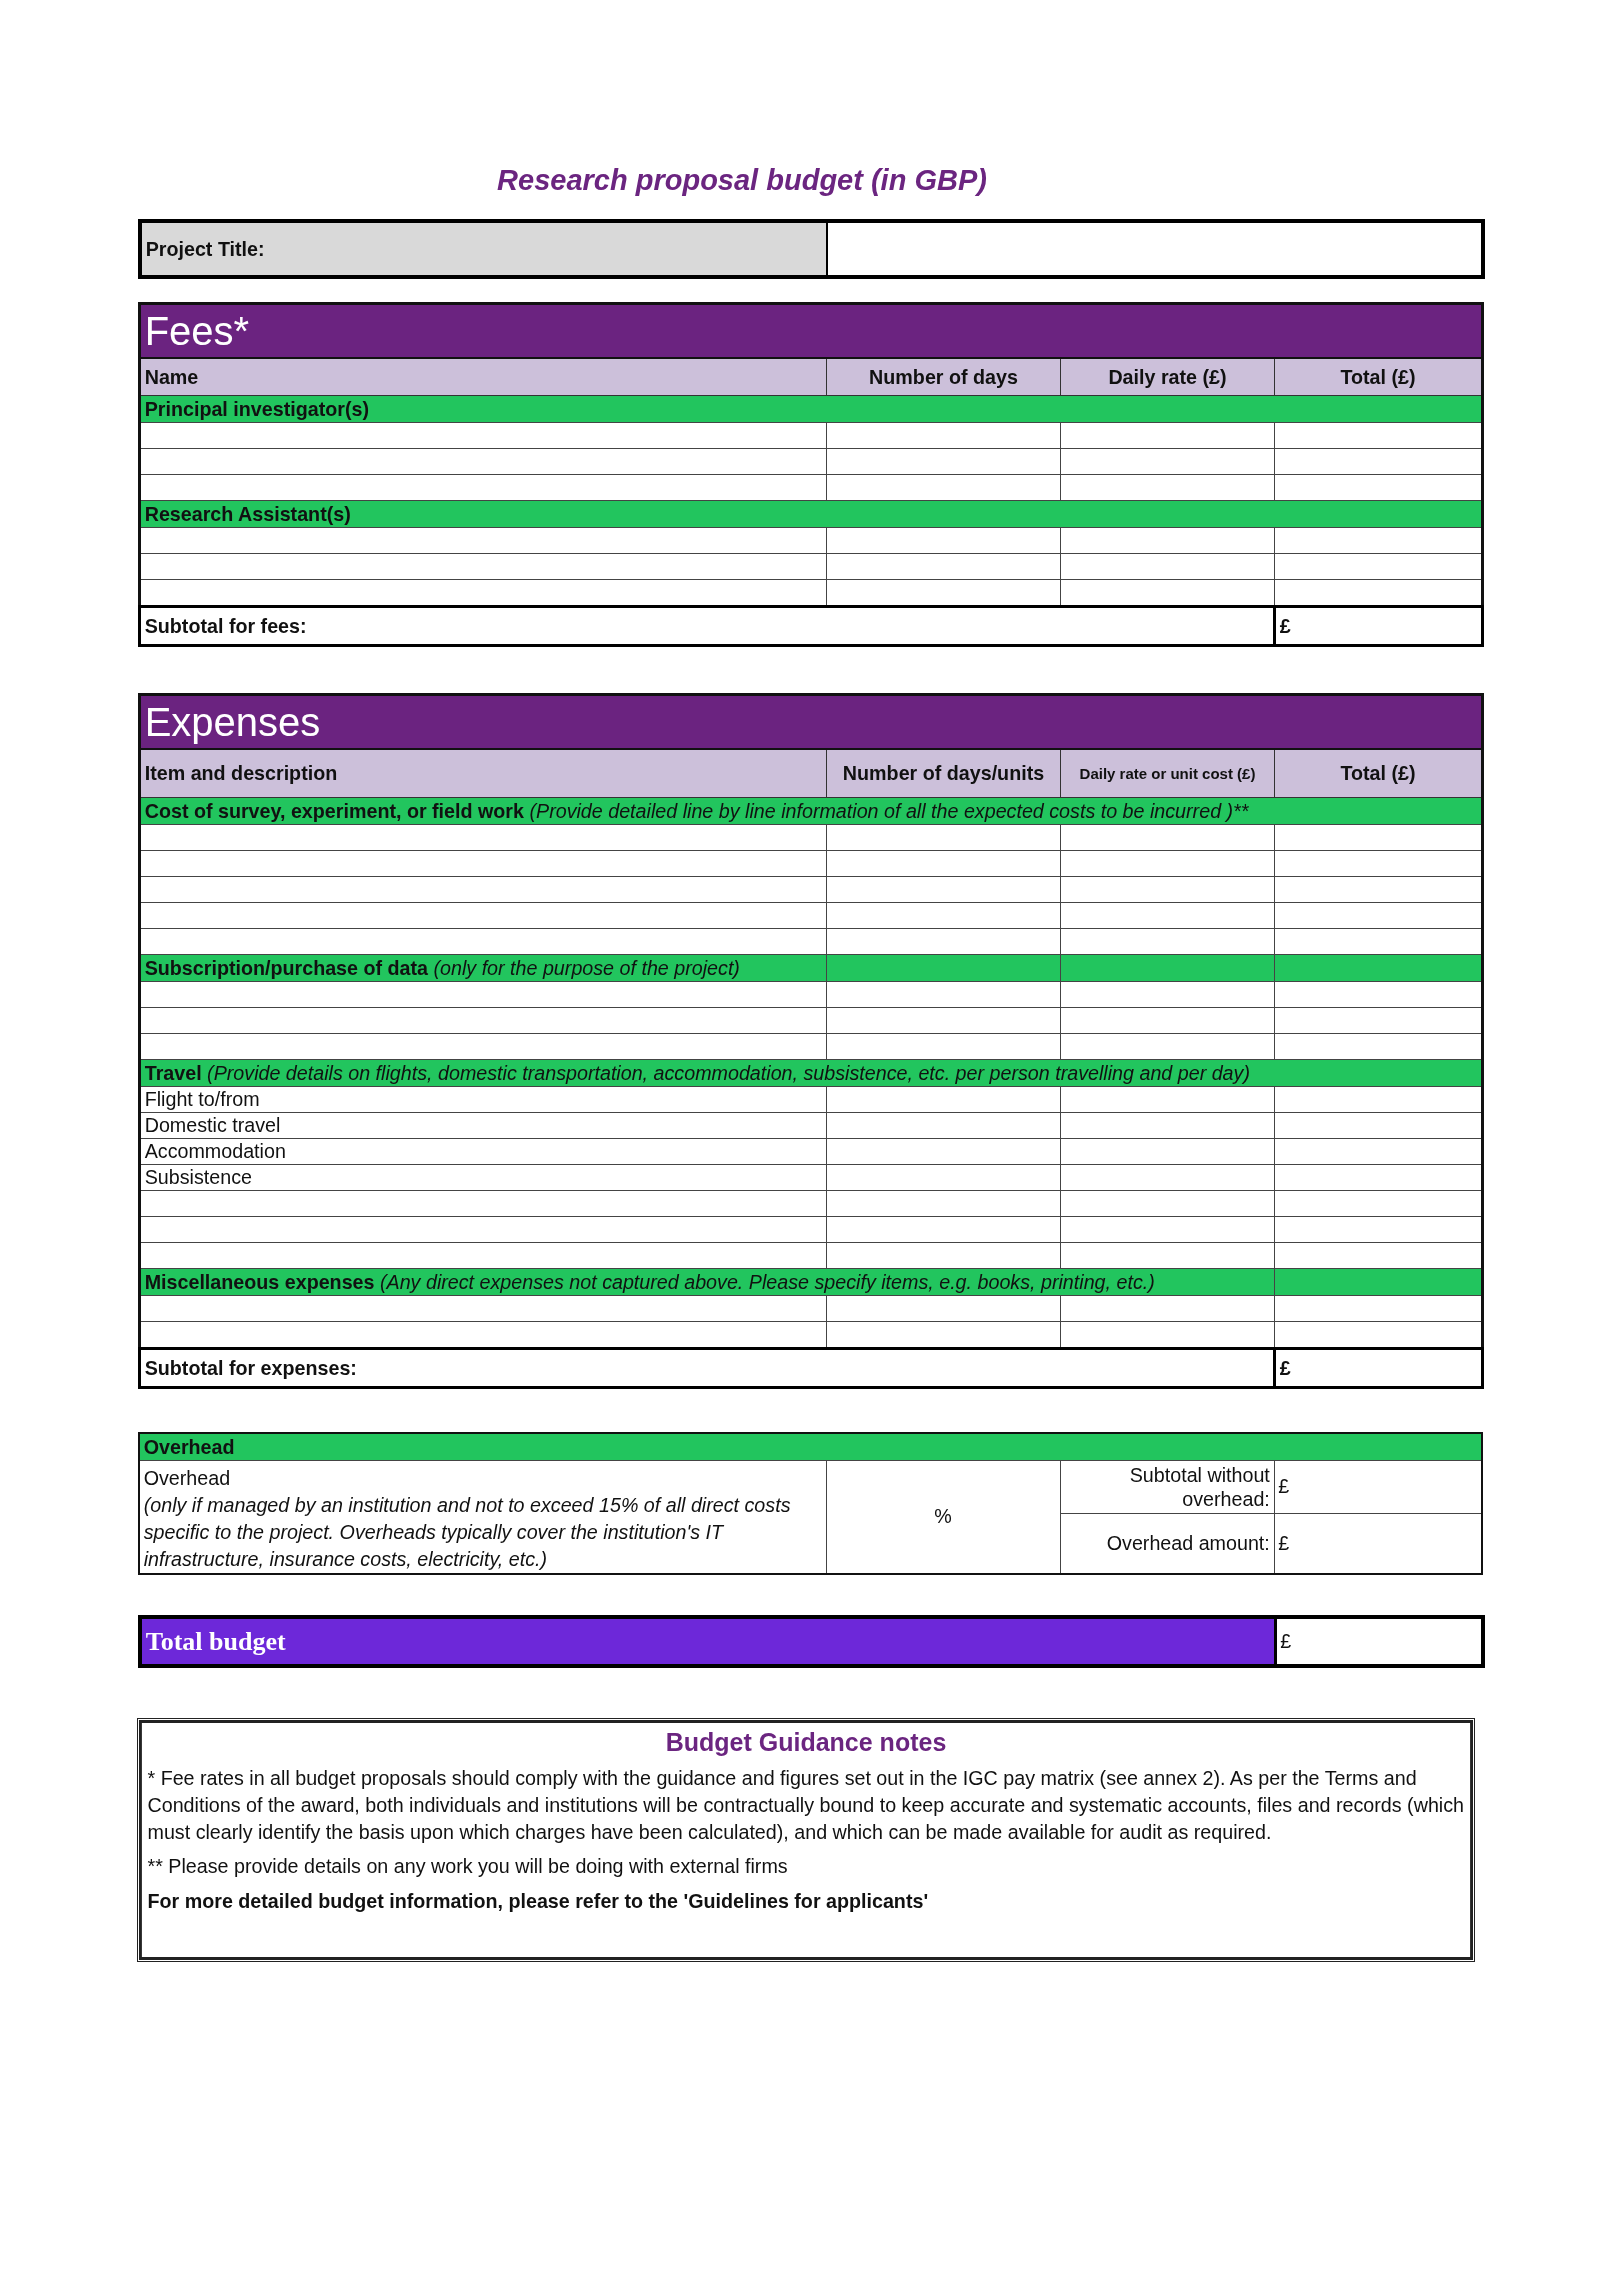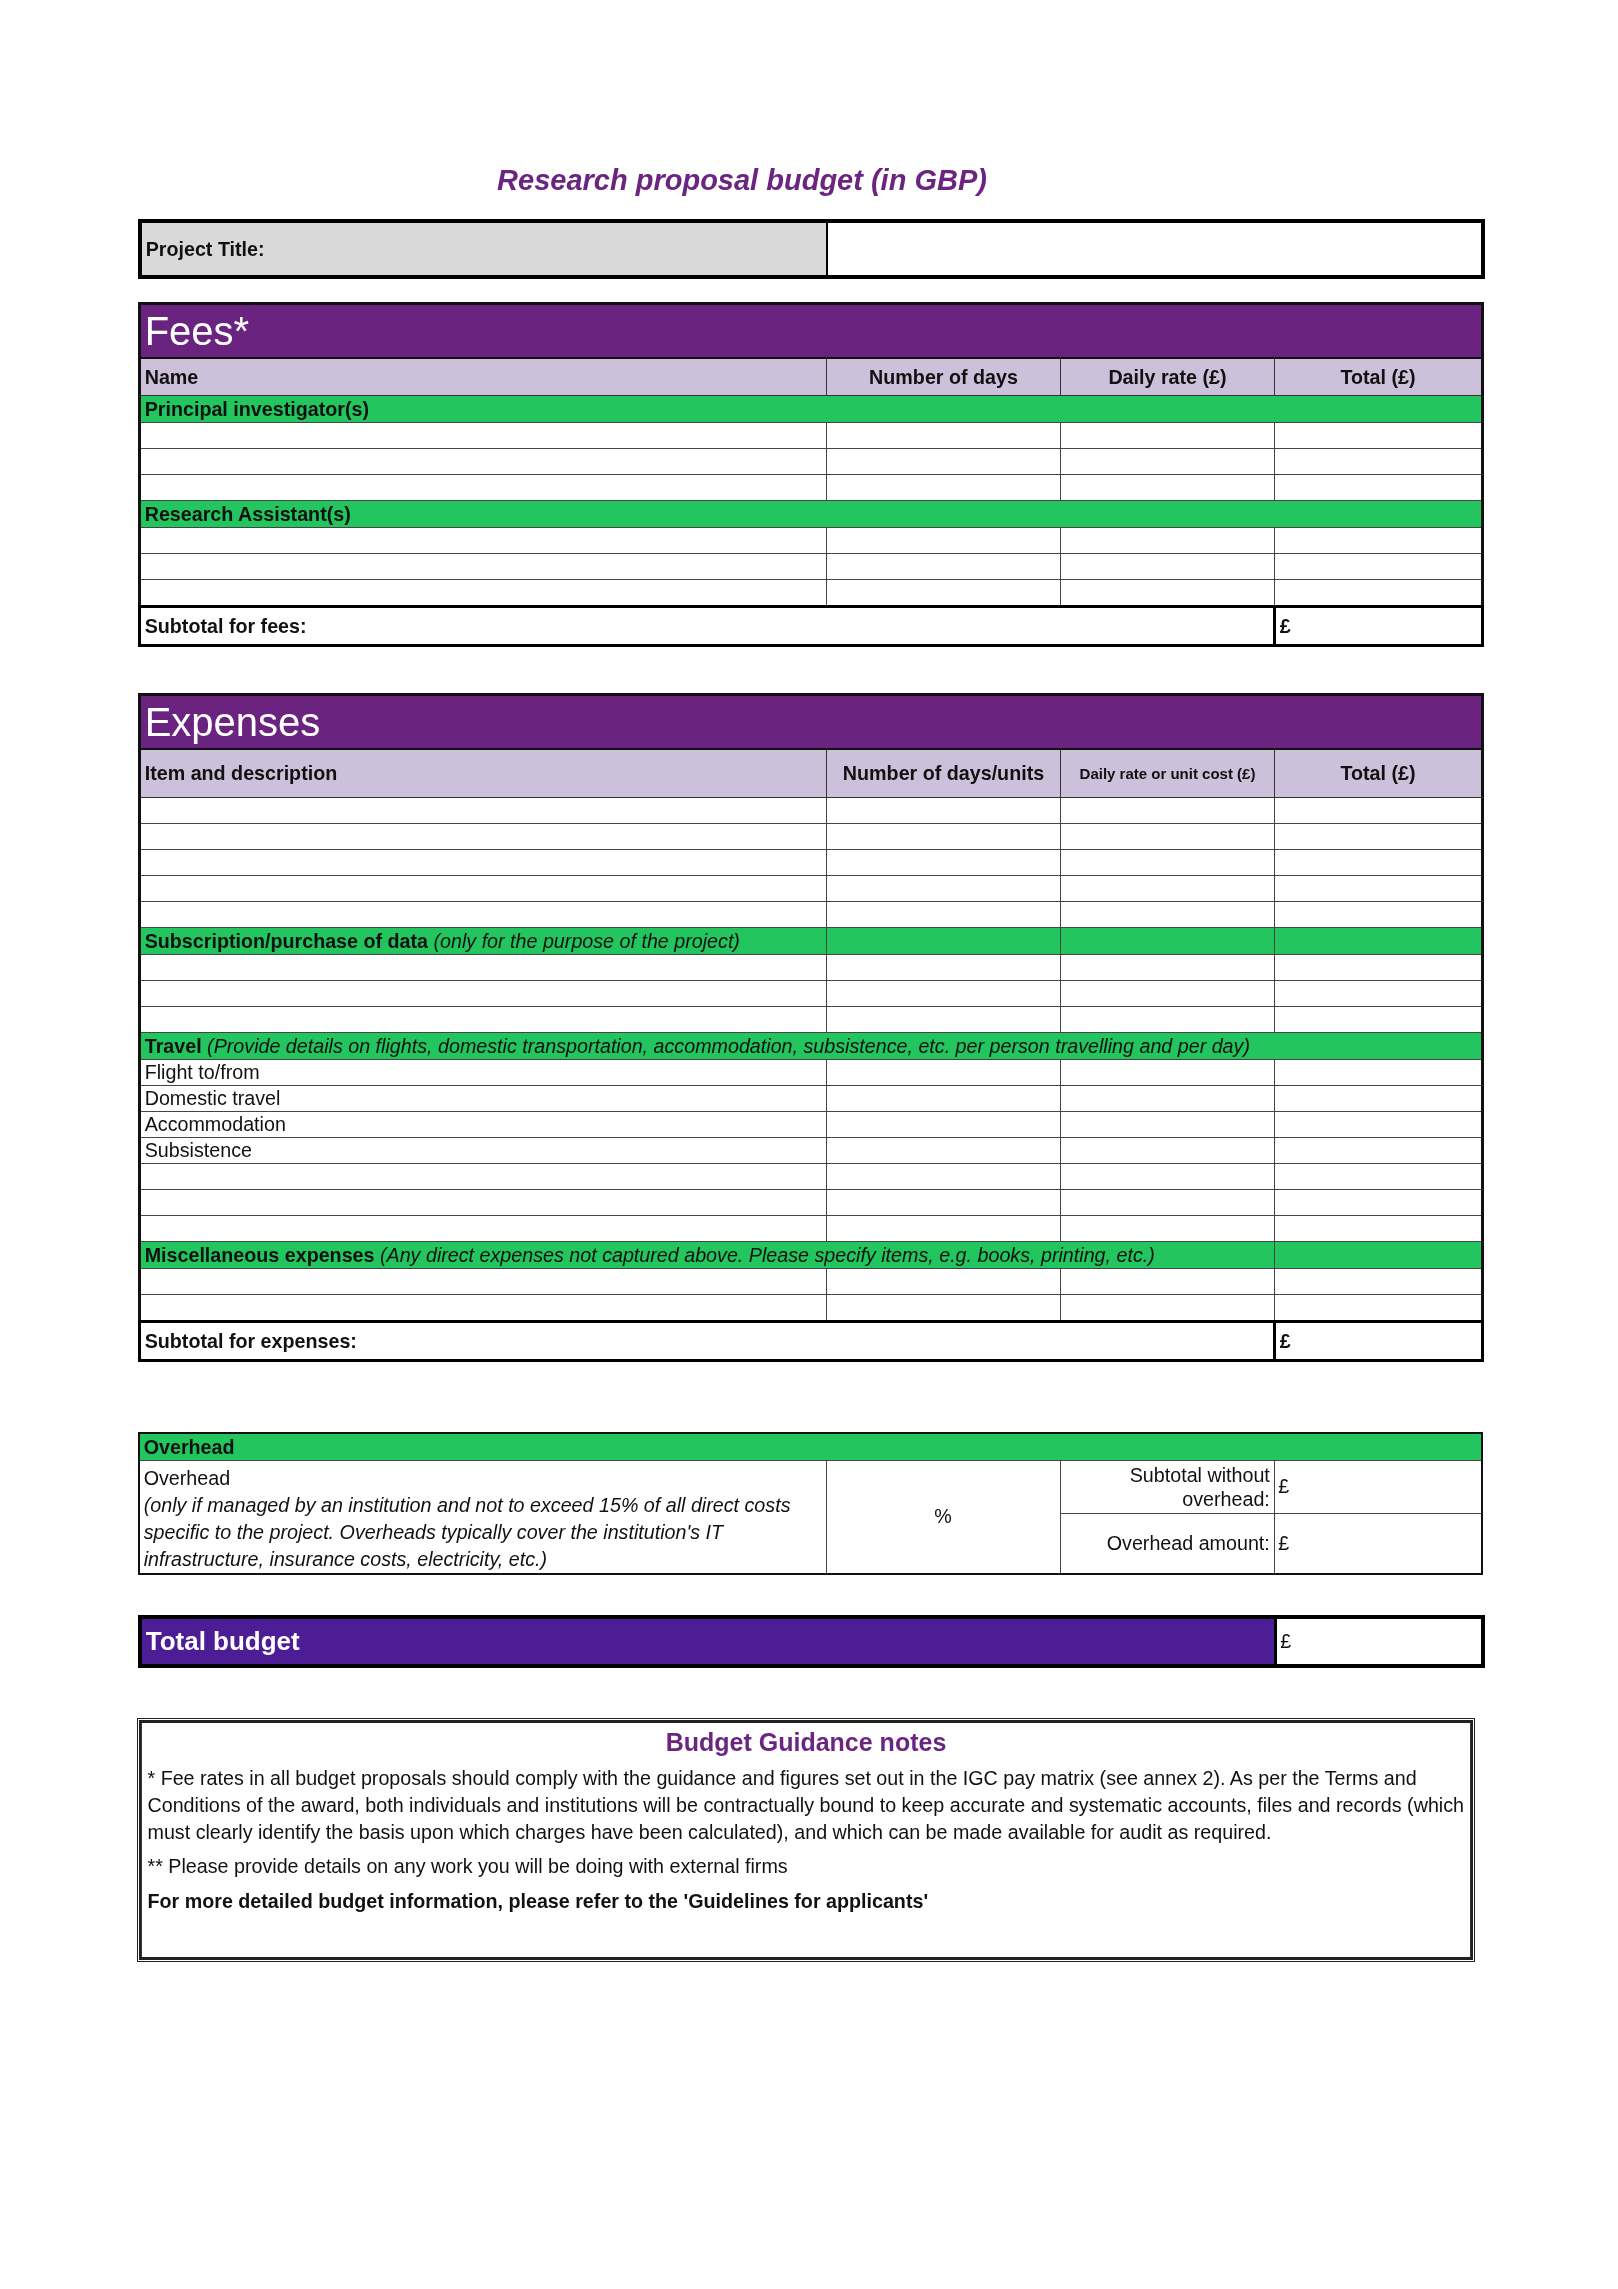--- a/index.html
+++ b/index.html
@@ -25,21 +25,21 @@
   .twolines { white-space: normal; line-height: 23.4px; font-size: 15px; }
 
   #fees { top: 302px; }
   #expenses { top: 693px; }
   #overhead { top: 1432px; }
   .oh-note { white-space: normal; line-height: 27px; vertical-align: top; font-size: 19.7px; padding-top: 3.7px; }
   .oh-note i { font-style: italic; }
   .rlab { text-align: right; white-space: normal; line-height: 24px; }
   #total { top: 1615px; border: 4.7px solid #000; }
   #total td { height: 45px; border: 3.7px solid #000; }
-  #total .tlab { background: #4c1d95; color: #fff; font-size: 26px; font-weight: bold; }
+  #total .tlab { background: #6d28d9; color: #fff; font-size: 26px; font-weight: bold; font-family: Liberation Serif, serif; }
 
   .guidance { position: absolute; top: 1718px; left: 137px; width: 1338px; height: 244px; border: 3.7px double #222; box-shadow: inset 0 0 0 1.9px #222; padding: 3.7px 7.5px; box-sizing: border-box; }
   .g-title { text-align: center; color: #6b2580; font-weight: bold; font-size: 25px; margin-top: 3.7px; margin-bottom: 7.5px; }
   .g-p { font-size: 19.7px; line-height: 27px; margin: 0 0 7.5px 0; }
   .g-bold { font-weight: bold; }
 </style>
 </head>
 <body>
 
 <div class="page-title">Research proposal budget (in GBP)</div>
@@ -133,20 +133,23 @@
   <tbody>
       <tr class="sec-head">
         <td colspan="4">Expenses</td>
       </tr>
   <tr class="col-head">
     <td class="left">Item and description</td>
     <td>Number of days/units</td>
     <td class="twolines" style="height:47px">Daily rate or unit cost (£)</td>
     <td>Total (£)</td>
   </tr>
+  <tr class="cat">
+        <td colspan="4"><span>Cost of survey, experiment, or field work</span> <i>(Provide detailed line by line information of all the expected costs to be incurred )**</i></td>
+      </tr>
   <tr class="row">
         <td></td>
         <td></td>
         <td></td>
         <td></td>
       </tr>
   <tr class="row">
         <td></td>
         <td></td>
         <td></td>

